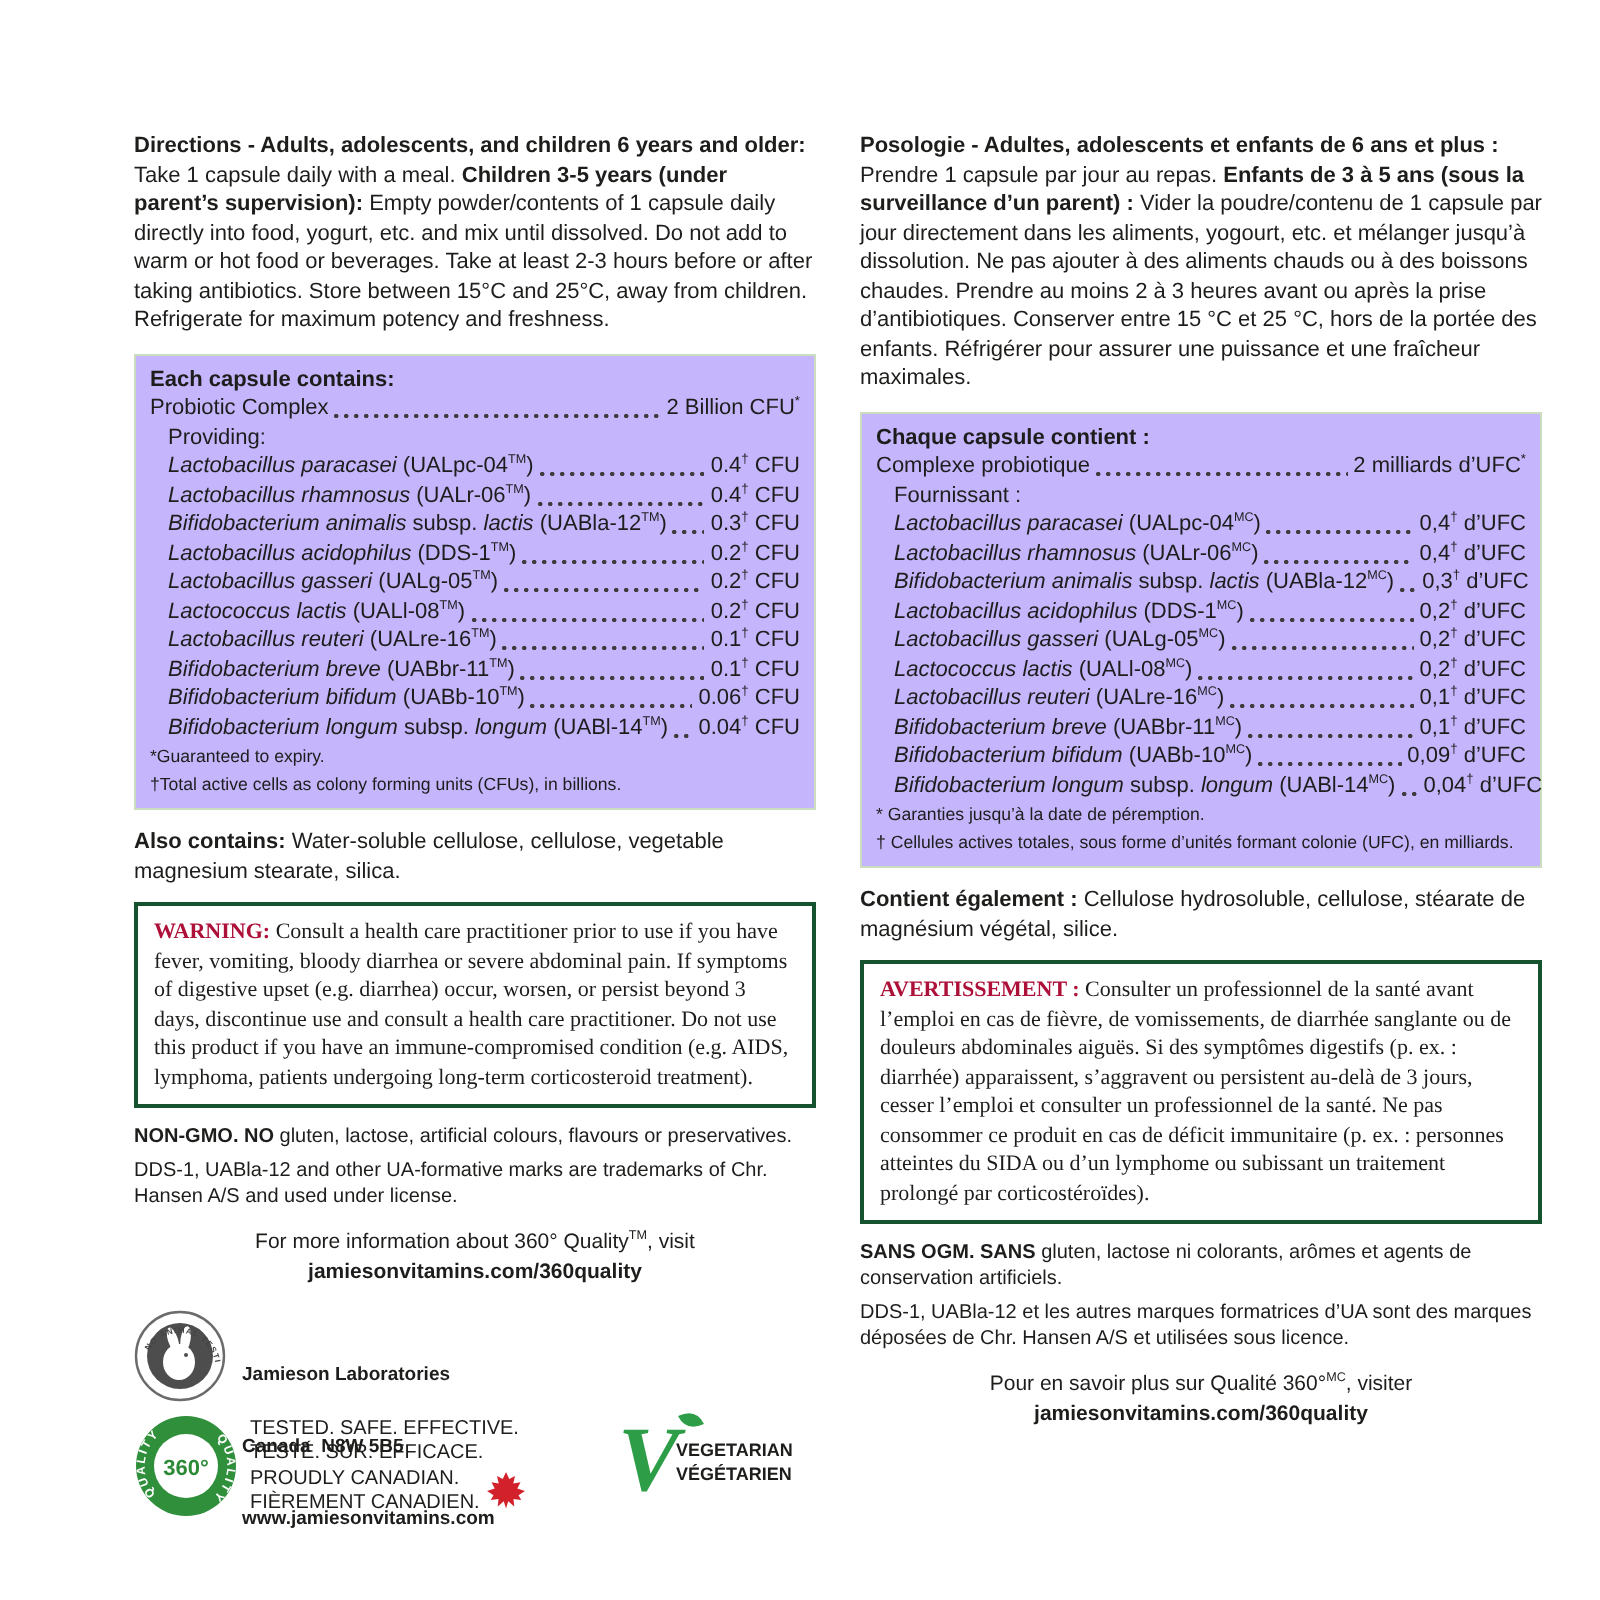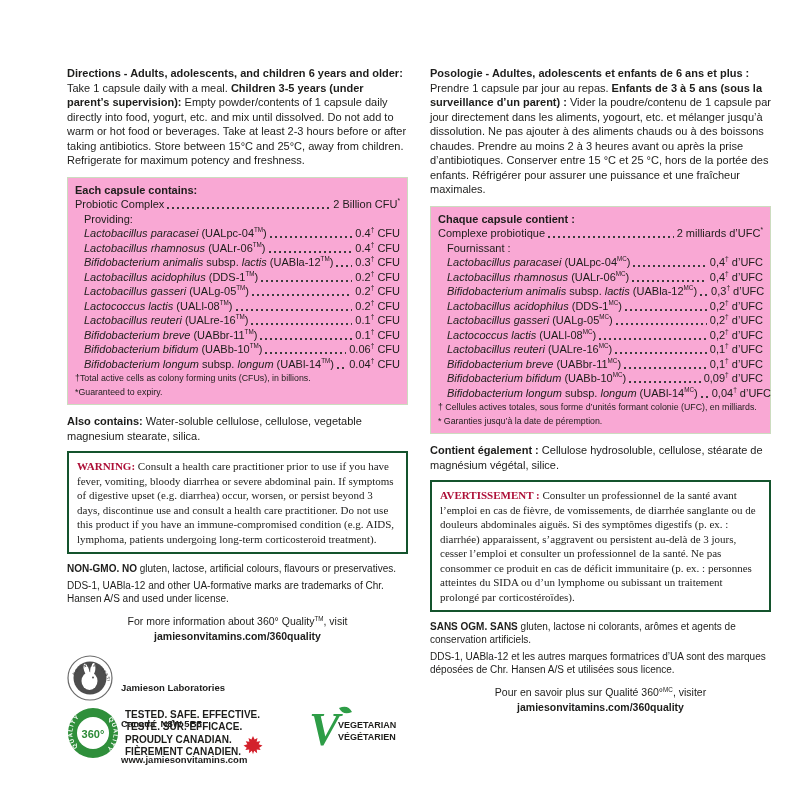--- a/index.html
+++ b/index.html
@@ -3,41 +3,41 @@
 <meta charset="utf-8">
 <style>
   html,body{margin:0;padding:0;background:#ffffff;}
   body{width:800px;height:800px;position:relative;font-family:"Liberation Sans",sans-serif;color:#1d1d1b;overflow:hidden;}
   .col{position:absolute;top:66px;width:341px;font-size:11px;line-height:1.32;padding-left:11px;}
   .col-left{left:56px;}
   .col-right{left:419px;}
   p{margin:0;}
   b,.b{font-weight:bold;}
   sup{font-size:0.60em;line-height:0;}
-  .greenbox{background:#f9a8d4;border:1px solid #ccdcbf;padding:5px 7px 6px;margin-top:9px;}
+  .greenbox{background:#c4b5fd;border:1px solid #ccdcbf;padding:5px 7px 6px;margin-top:9px;}
   .gb-title{font-weight:bold;}
   .irow{display:flex;align-items:center;white-space:nowrap;}
   .ind{padding-left:9px;}
   .dots{flex:1;margin:0 3px;height:10px;min-width:8px;
         background-image:radial-gradient(circle at 1.1px 1.1px,#3c3c3c 1px,transparent 1.3px);
         background-size:5px 2.2px;background-repeat:repeat-x;background-position:left bottom;}
   .val{white-space:nowrap;}
   .nm i{font-style:italic;}
   .mk{font-size:6.3px;}
   .fnote{font-size:8.8px;line-height:1.3;margin-top:2px;}
   .alsoline{margin-top:9px;}
   .warnbox{border:2px solid #14532d;padding:6px 8px;margin-top:8px;font-family:Liberation Serif, serif;}
   .warnlead{color:#ad1038;font-weight:bold;}
   .smallnote{font-size:10px;line-height:1.3;margin-top:8px;}
   .tmnote{font-size:10px;line-height:1.3;margin-top:4px;}
   .center{text-align:center;margin-top:9px;font-size:10.5px;line-height:1.4;}
   .logos{position:relative;height:132px;margin-top:8px;}
   .abs{position:absolute;}
   .addr{font-size:9.5px;font-weight:bold;line-height:1.25;white-space:pre;}
-  .tested{font-size:10px;font-weight:bold;line-height:1.25;position:relative;width:150px;margin-top:11px;}
+  .tested{font-size:10px;font-weight:normal;line-height:1.25;position:relative;width:150px;margin-top:11px;}
   .veg-lines{font-size:9px;font-weight:bold;line-height:1.35;}
 </style>
 </head>
 <body>
 
 <div class="col col-left">
 
   <p><b>Directions - Adults, adolescents, and children 6 years and older:</b><span> Take 1 capsule daily with a meal. </span><b>Children 3-5 years (under parent’s supervision):</b><span> Empty powder/contents of 1 capsule daily directly into food, yogurt, etc. and mix until dissolved. Do not add to warm or hot food or beverages. Take at least 2-3 hours before or after taking antibiotics. Store between 15°C and 25°C, away from children. Refrigerate for maximum potency and freshness.</span></p>
 
   <div class="greenbox">
@@ -94,22 +94,22 @@
         <span class="nm"><i>Bifidobacterium bifidum</i><span></span><i></i><span> (UABb-10</span><sup class="mk">TM</sup><span>)</span></span>
         <span class="dots"></span>
         <span class="val"><span>0.06</span><sup>†</sup><span> CFU</span></span>
       </div>
         <div class="irow ind">
         <span class="nm"><i>Bifidobacterium longum</i><span> subsp. </span><i>longum</i><span> (UABl-14</span><sup class="mk">TM</sup><span>)</span></span>
         <span class="dots"></span>
         <span class="val"><span>0.04</span><sup>†</sup><span> CFU</span></span>
       </div>
       </div>
+    <div class="fnote">*Guaranteed to expiry.</div>
     <div class="fnote">†Total active cells as colony forming units (CFUs), in billions.</div>
-    <div class="fnote">*Guaranteed to expiry.</div>
   </div>
 
   <p class="alsoline"><b>Also contains:</b><span> Water-soluble cellulose, cellulose, vegetable magnesium stearate, silica.</span></p>
 
   <div class="warnbox">
     <span class="warnlead">WARNING:</span><span> Consult a health care practitioner prior to use if you have fever, vomiting, bloody diarrhea or severe abdominal pain. If symptoms of digestive upset (e.g. diarrhea) occur, worsen, or persist beyond 3 days, discontinue use and consult a health care practitioner. Do not use this product if you have an immune-compromised condition (e.g. AIDS, lymphoma, patients undergoing long-term corticosteroid treatment).</span>
   </div>
 
   <p class="smallnote"><b>NON-GMO. NO</b><span> gluten, lactose, artificial colours, flavours or preservatives.</span></p>
 
@@ -235,22 +235,22 @@
         <span class="nm"><i>Bifidobacterium bifidum</i><span></span><i></i><span> (UABb-10</span><sup class="mk">MC</sup><span>)</span></span>
         <span class="dots"></span>
         <span class="val"><span>0,09</span><sup>†</sup><span> d’UFC</span></span>
       </div>
         <div class="irow ind">
         <span class="nm"><i>Bifidobacterium longum</i><span> subsp. </span><i>longum</i><span> (UABl-14</span><sup class="mk">MC</sup><span>)</span></span>
         <span class="dots"></span>
         <span class="val"><span>0,04</span><sup>†</sup><span> d’UFC</span></span>
       </div>
       </div>
+    <div class="fnote">* Garanties jusqu’à la date de péremption.</div>
     <div class="fnote">† Cellules actives totales, sous forme d’unités formant colonie (UFC), en milliards.</div>
-    <div class="fnote">* Garanties jusqu’à la date de péremption.</div>
   </div>
 
   <p class="alsoline"><b>Contient également :</b><span> Cellulose hydrosoluble, cellulose, stéarate de magnésium végétal, silice.</span></p>
 
   <div class="warnbox">
     <span class="warnlead">AVERTISSEMENT :</span><span> Consulter un professionnel de la santé avant l’emploi en cas de fièvre, de vomissements, de diarrhée sanglante ou de douleurs abdominales aiguës. Si des symptômes digestifs (p. ex. : diarrhée) apparaissent, s’aggravent ou persistent au-delà de 3 jours, cesser l’emploi et consulter un professionnel de la santé. Ne pas consommer ce produit en cas de déficit immunitaire (p. ex. : personnes atteintes du SIDA ou d’un lymphome ou subissant un traitement prolongé par corticostéroïdes).</span>
   </div>
 
   <p class="smallnote"><b>SANS OGM. SANS</b><span> gluten, lactose ni colorants, arômes et agents de conservation artificiels.</span></p>
 

